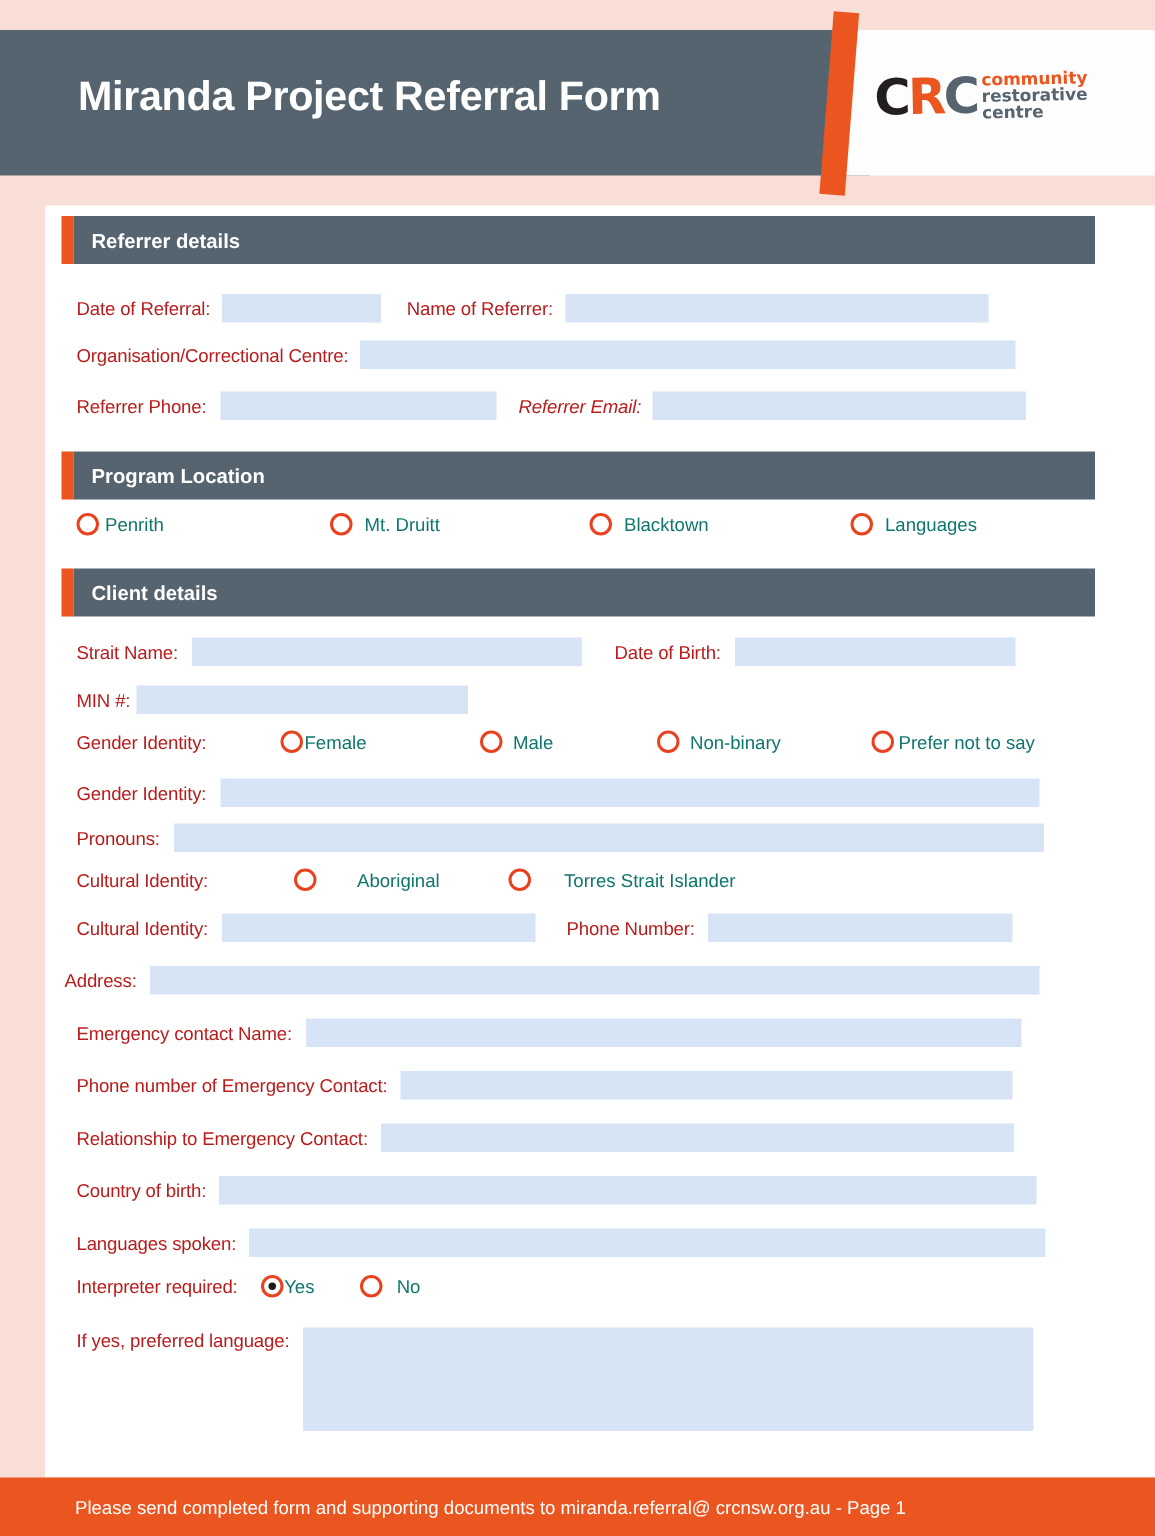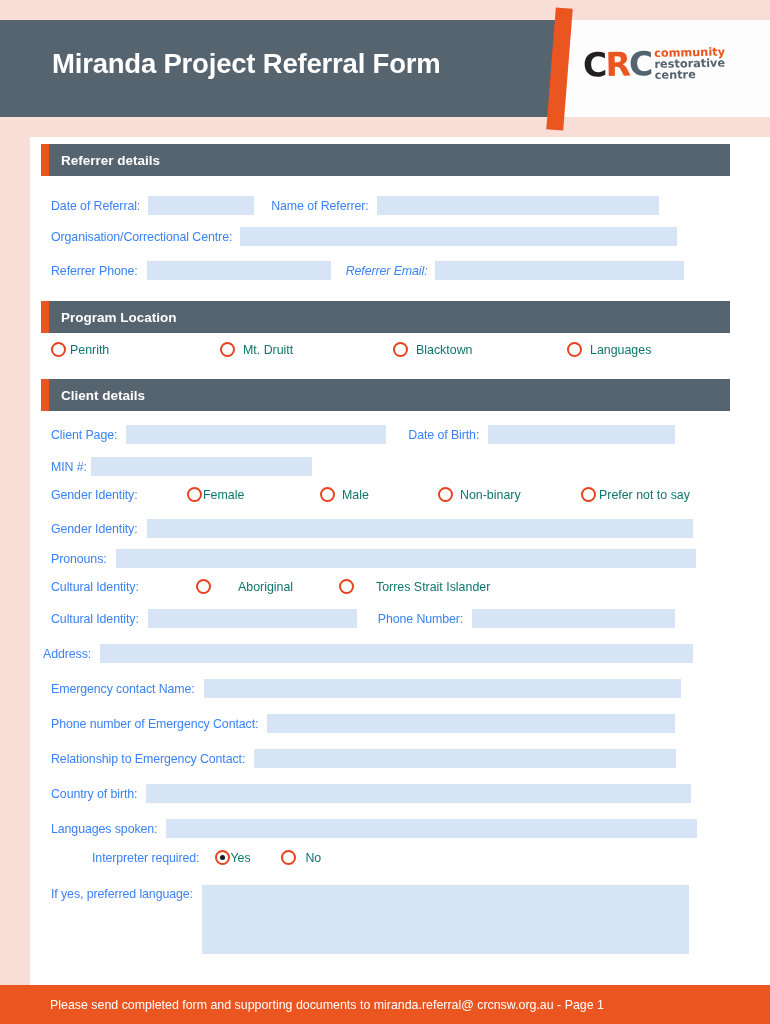--- a/index.html
+++ b/index.html
@@ -119,21 +119,21 @@
 
   
   .row {
     position: absolute;
     display: flex;
     align-items: center;
     white-space: nowrap;
   }
   .lbl {
     font-size: 12.4px;
-    color: #3b82f6;
+    color: #b91c1c;
     letter-spacing: -0.1px;
   }
   .fld {
     background: #d6e4f5;
     height: 19px;
     display: inline-block;
   }
 
   
   .radio-group { display: flex; align-items: center; }
@@ -252,21 +252,21 @@
   </div>
 
   <div class="sect" style="left:11px; top:242px; width:689px;border-radius:10px;">
     <div class="accent"></div>
     <div class="bar">
         <span>Client details</span>
       </div>
   </div>
 
   <div class="row" style="left:21px; top:288px;">
-    <span class="lbl">Client Page:</span>
+    <span class="lbl">Strait Name:</span>
     <span class="fld" style="width:260px; margin-left:9px;"></span>
     <span class="lbl" style="margin-left:22px;">Date of Birth:</span>
     <span class="fld" style="width:187px; margin-left:9px;"></span>
   </div>
 
   <div class="row" style="left:21px; top:320px;">
     <span class="lbl">MIN #:</span>
     <span class="fld" style="width:221px; margin-left:4px;"></span>
   </div>
 
@@ -343,21 +343,21 @@
     <span class="lbl">Country of birth:</span>
     <span class="fld" style="width:545px; margin-left:9px;"></span>
   </div>
 
   <div class="row" style="left:21px; top:682px;">
     <span class="lbl">Languages spoken:</span>
     <span class="fld" style="width:531px; margin-left:9px;"></span>
   </div>
 
   <div class="row" style="left:21px; top:713px;">
-    <span class="lbl" style="margin-right:16px;margin-left:41px;">Interpreter required:</span>
+    <span class="lbl" style="margin-right:16px;">Interpreter required:</span>
     <div class="radio-item" style="width:66px;">
       <span class="radio checked"></span>
       <span class="radio-lbl" style="margin-left:0px;">Yes</span>
     </div>
     <div class="radio-item">
       <span class="radio"></span>
       <span class="radio-lbl" style="margin-left:9px;">No</span>
     </div>
   </div>
 

